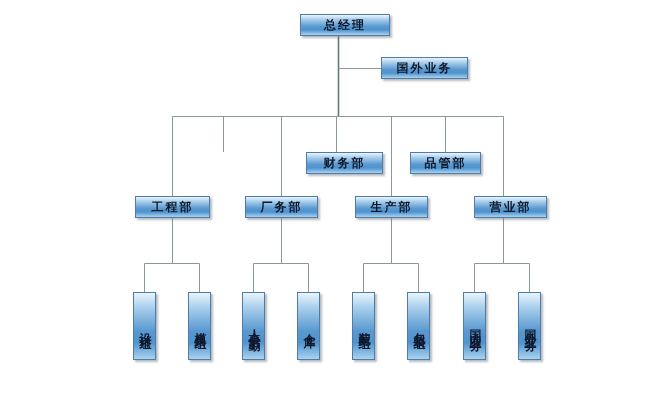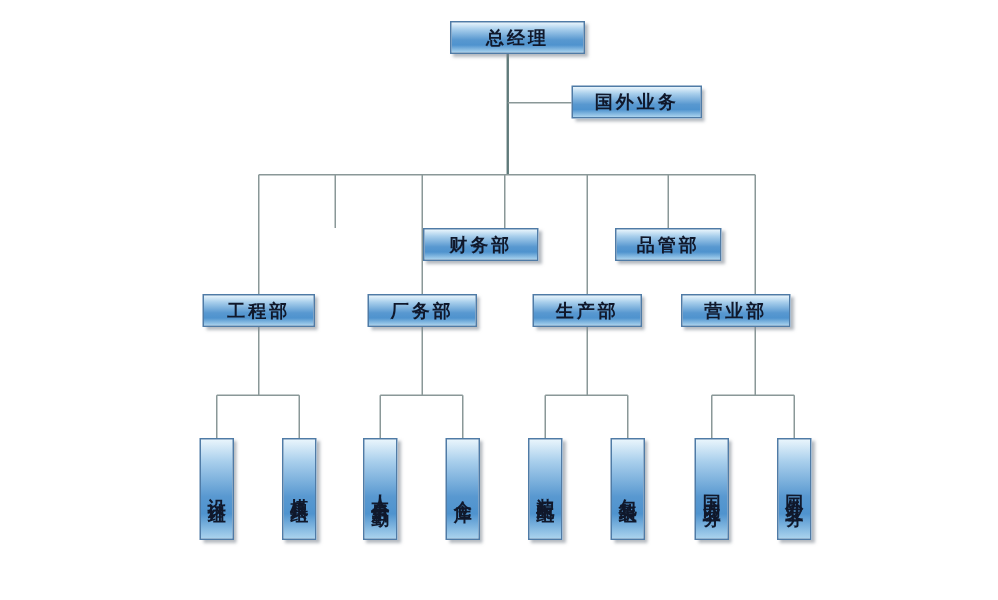--- a/index.html
+++ b/index.html
@@ -1,21 +1,21 @@
 <!DOCTYPE html>
 <html><head>
 <meta charset="utf-8">
 <style>
   html,body{margin:0;padding:0;background:#ffffff;}
   .stage{
     position:relative;
     width:665px;height:400px;
     background:#ffffff;
     overflow:hidden;
-    font-family:Liberation Serif, serif;
+    font-family:Liberation Mono, monospace;
   }
   .stage svg{position:absolute;left:0;top:0;}
   .hbox,.vbox{
     position:absolute;
     box-sizing:border-box;
     border:1px solid #4f7ba6;
     background:linear-gradient(180deg,#e9f5fc 0%,#a9cfec 22%,#5898d0 58%,#4f93ce 75%,#aad3ee 100%);
     box-shadow:2px 2px 2px rgba(120,130,140,0.55);
     display:flex;align-items:center;justify-content:center;
     color:#10182b;
@@ -53,27 +53,27 @@
     <path d="M281.5,218 L281.5,263.5 M253.5,263.5 L308.5,263.5 M253.5,263.5 L253.5,292 M308.5,263.5 L308.5,292" stroke="#8a9898" stroke-width="1" fill="none"></path>
 
     <path d="M391.5,218 L391.5,263.5 M363.5,263.5 L418.5,263.5 M363.5,263.5 L363.5,292 M418.5,263.5 L418.5,292" stroke="#8a9898" stroke-width="1" fill="none"></path>
 
     <path d="M503.5,218 L503.5,263.5 M474.5,263.5 L529.5,263.5 M474.5,263.5 L474.5,292 M529.5,263.5 L529.5,292" stroke="#8a9898" stroke-width="1" fill="none"></path>
   </svg>
 
   <div class="hbox" style="left:300px;top:14px;width:90px">总经理</div>
   <div class="hbox" style="left:381px;top:57px;width:87px">国外业务</div>
 
-  <div class="hbox" style="left:282px;top:152px;width:77px">财务部</div>
+  <div class="hbox" style="left:306px;top:152px;width:77px">财务部</div>
   <div class="hbox" style="left:410px;top:152px;width:71px">品管部</div>
 
   <div class="hbox" style="left:135px;top:196px;width:75px">工程部</div>
   <div class="hbox" style="left:245px;top:196px;width:73px">厂务部</div>
   <div class="hbox" style="left:355px;top:196px;width:73px">生产部</div>
-  <div class="hbox" style="left:454px;top:196px;width:73px">营业部</div>
+  <div class="hbox" style="left:474px;top:196px;width:73px">营业部</div>
 
   <div class="vbox" style="left:133px">
       <span class="vtext">设计组</span>
     </div>
   <div class="vbox" style="left:188px">
       <span class="vtext">模具组</span>
     </div>
   <div class="vbox" style="left:242px">
       <span class="vtext">人事后勤</span>
     </div>

